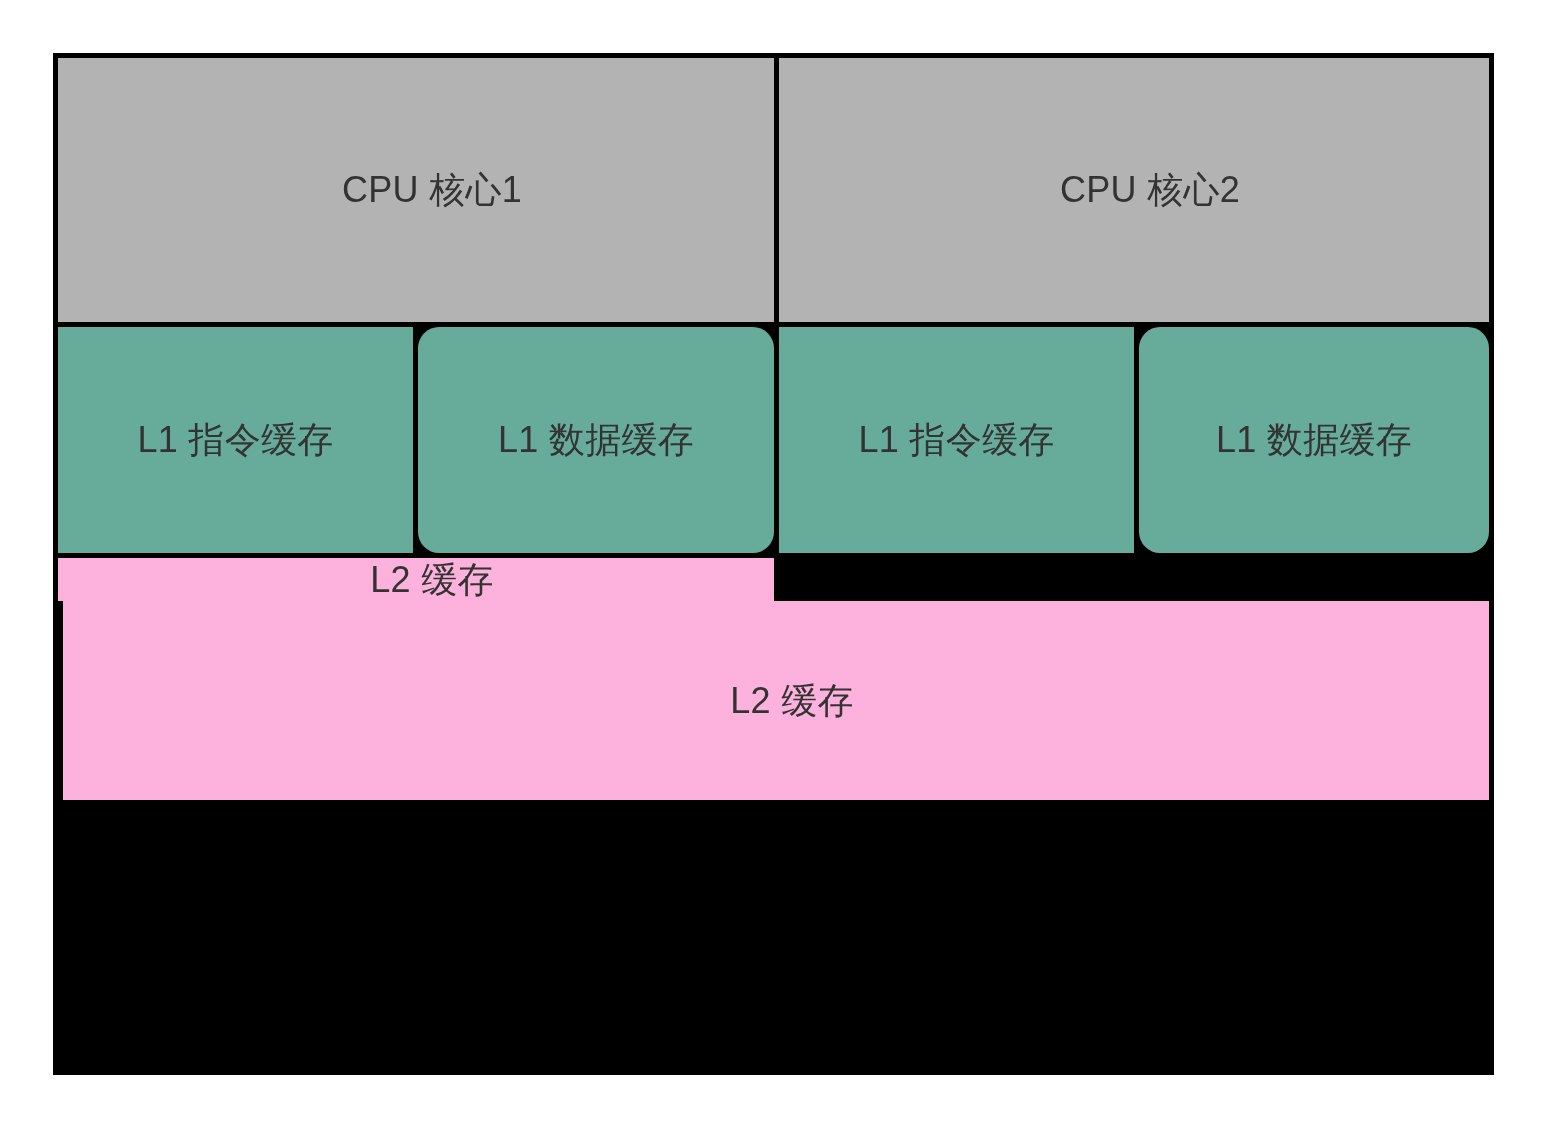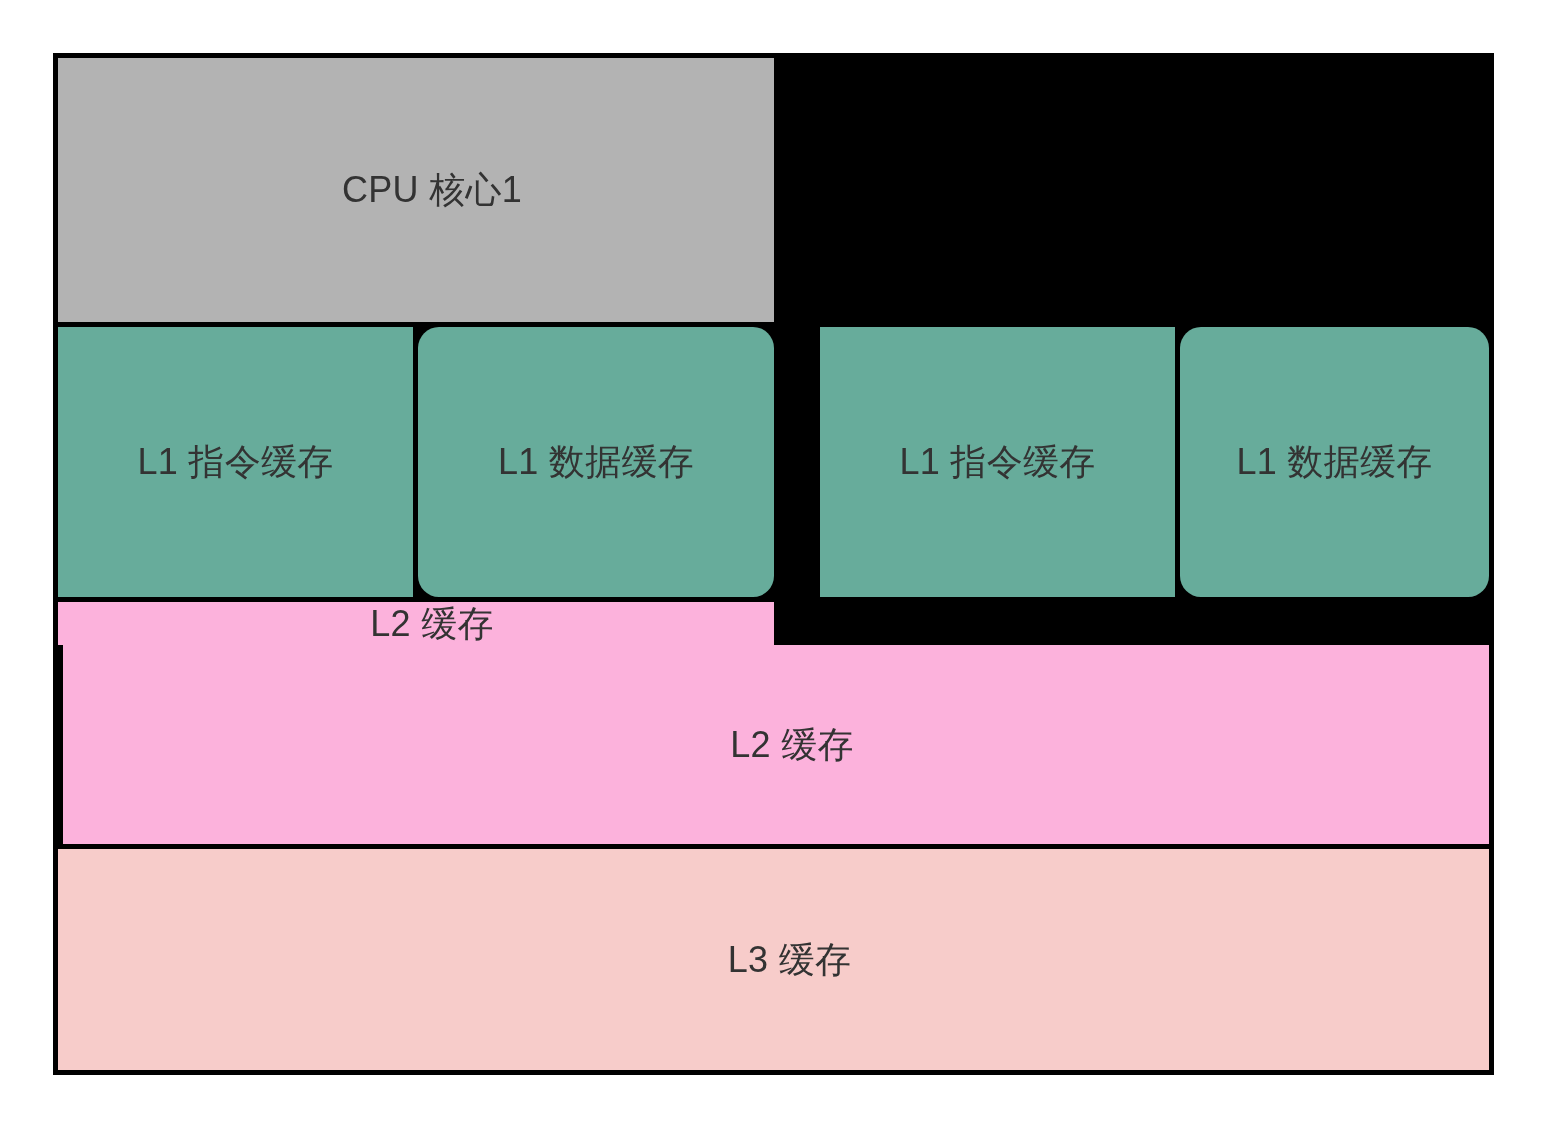--- a/index.html
+++ b/index.html
@@ -29,21 +29,21 @@
 
   
   .row {
     display: flex;
     width: 100%;
     box-sizing: border-box;
     background: #000000;
   }
 
   .row-cores   { height: 264px; }
-  .row-l1      { height: 270px; gap: 41px; }
+  .row-l1      { height: 226px; }
   .row-l2      { height: 242px; flex-direction: column; }
   .row-l3      { flex: 1 1 auto; }
 
   
   .row + .row { margin-top: 5px; }
 
   
   .cell {
     box-sizing: border-box;
     display: flex;
@@ -86,20 +86,23 @@
 </style>
 </head>
 <body>
 
 <div id="diagram">
 
   <div class="row row-cores">
     <div class="core-col col-left">
       <div class="cell cell-full fill-core">CPU 核心1</div>
     </div>
+    <div class="core-col col-right">
+      <div class="cell cell-full fill-core">CPU 核心2</div>
+    </div>
   </div>
 
   <div class="row row-l1">
     <div class="core-col col-left">
       <div class="cell l1-instr fill-l1">L1 指令缓存</div>
       <div class="cell l1-data fill-l1">L1 数据缓存</div>
     </div>
     <div class="core-col col-right">
       <div class="cell l1-instr fill-l1">L1 指令缓存</div>
       <div class="cell l1-data fill-l1">L1 数据缓存</div>
@@ -108,17 +111,14 @@
 
   <div class="row row-l2">
     <div class="core-col col-left">
       <div class="cell cell-full fill-l2">L2 缓存</div>
     </div>
     <div class="core-col col-right">
       <div class="cell cell-full fill-l2">L2 缓存</div>
     </div>
   </div>
 
-  <div class="row row-l3">
-    <div class="cell cell-full fill-l3">L3 缓存</div>
-  </div>
 
 </div>
 
 </body></html>

